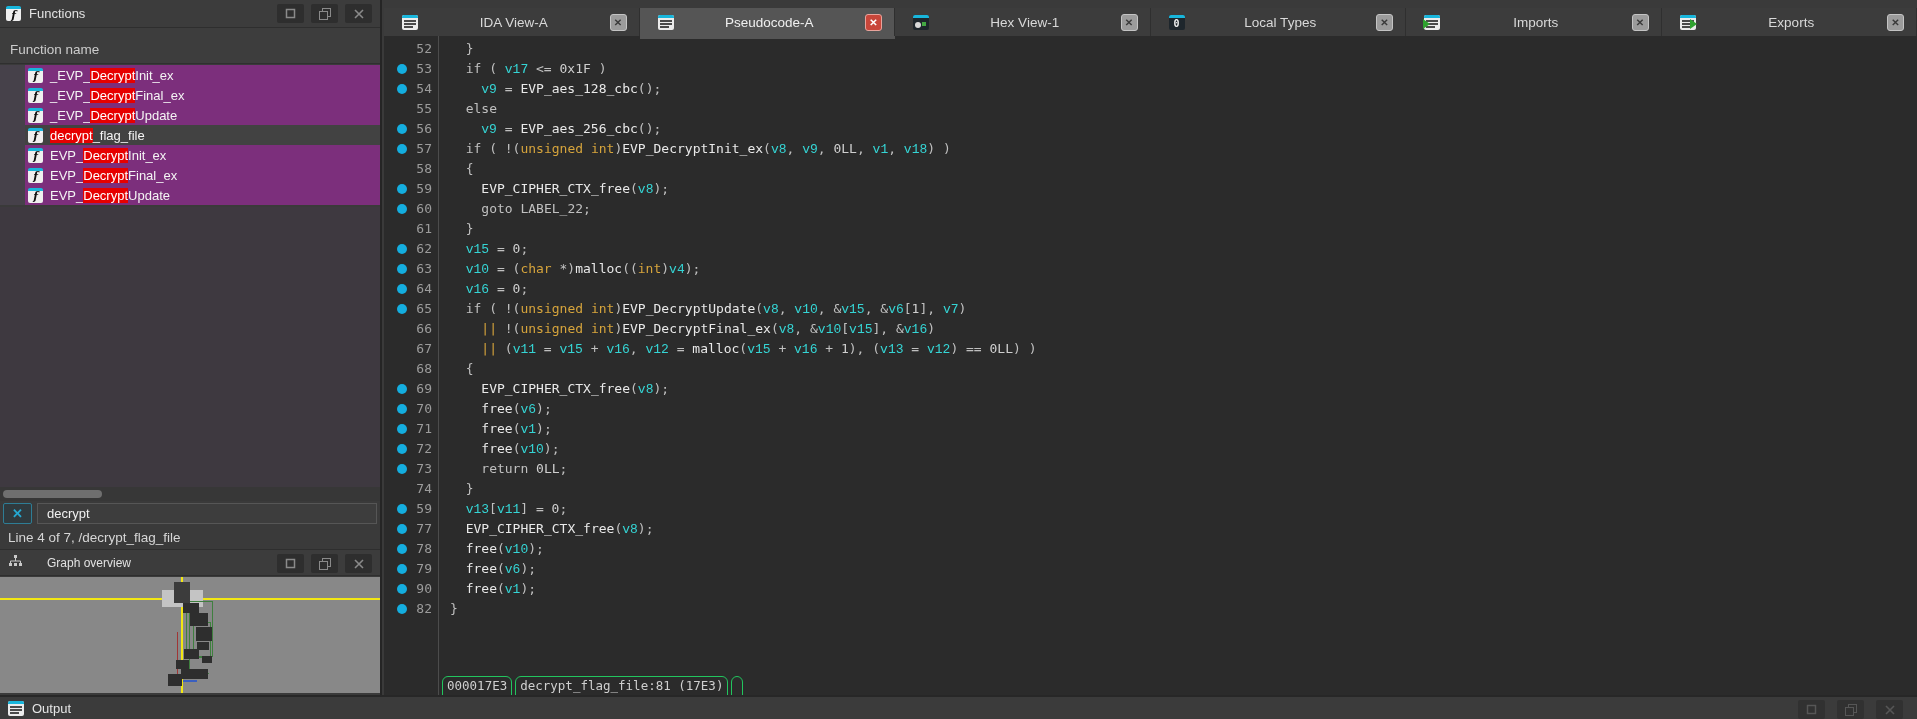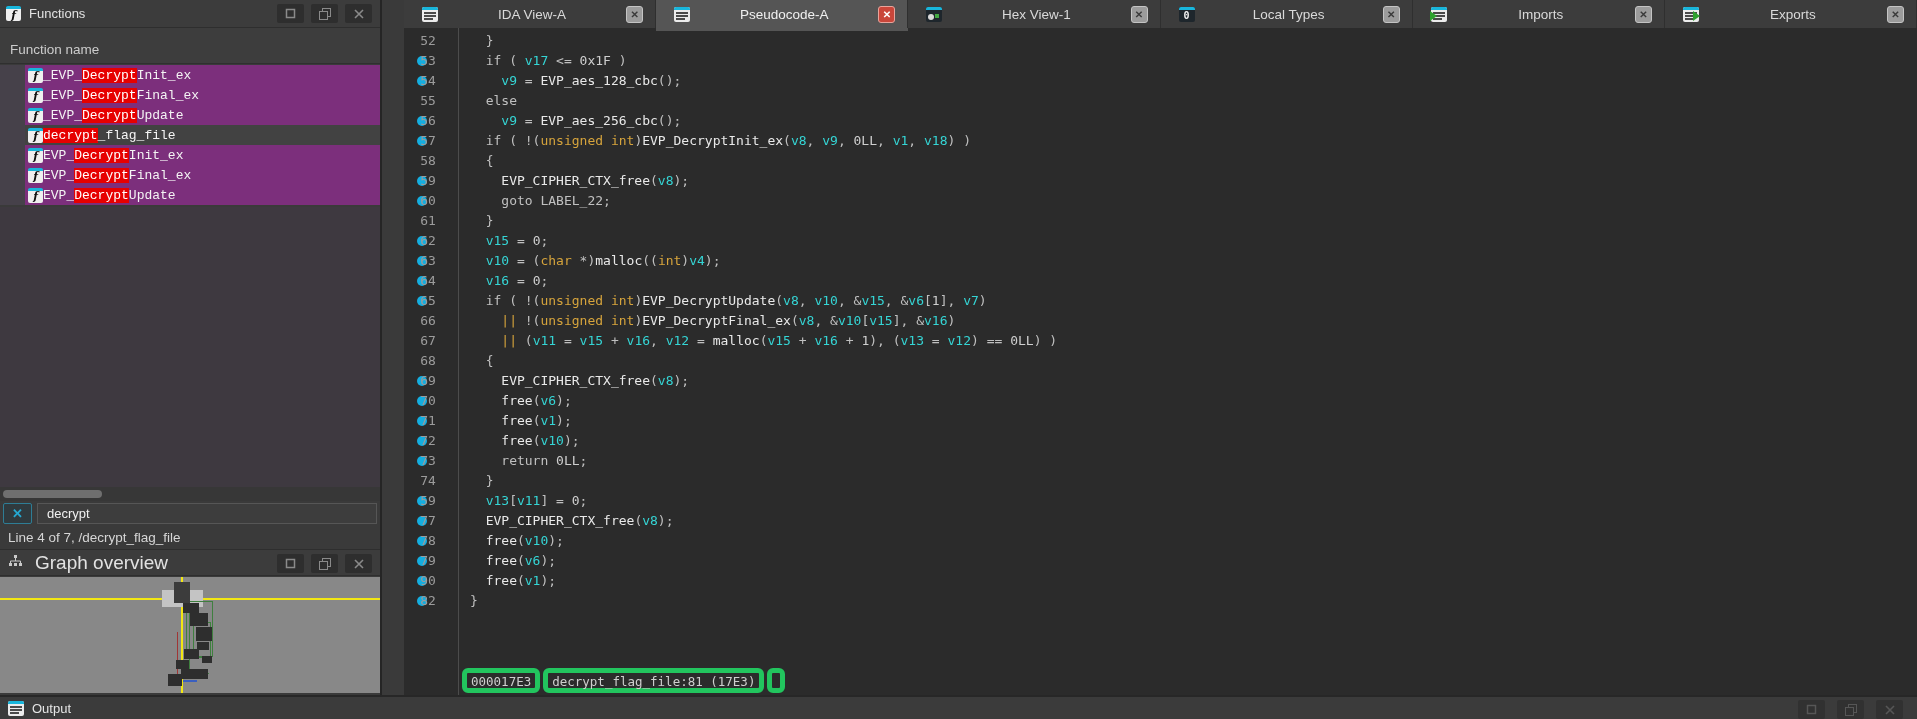--- a/index.html
+++ b/index.html
@@ -18,21 +18,21 @@
     display:flex; align-items:center; justify-content:center; color:#8a8a8a; }
   .hbtn svg { display:block; }
   .col-header { height:36px; background:#3d3d3d; border-bottom:1px solid #2f2f2f;
     color:#cccccc; font-size:13.5px; display:flex; align-items:flex-end; padding:0 0 6px 10px; }
   .func-list { position:absolute; left:0; top:65px; right:0; height:142px; }
   .func-row { height:20px; display:flex; align-items:center; position:relative; }
   .row-margin { width:25px; height:20px; background:#46414a; flex:none; }
   .row-body { flex:1; height:20px; display:flex; align-items:center; padding-left:3px; }
   .func-row.lib .row-body { background:#7c2f7c; }
   .func-row.selected .row-body { background:#424242; }
-  .fname { color:#f4f4f4; font-size:13px; white-space:pre;font-family:Liberation Mono, monospace; }
+  .fname { color:#f4f4f4; font-size:13px; margin-left:7px; white-space:pre; }
   .fmatch { background:#e60000; color:#ffffff; }
   .ficon { width:15px; height:15px; background:#efefef; border-radius:2px;
     border-top:3px solid #18b6dc; display:flex; align-items:center; justify-content:center;
     font-family:"DejaVu Serif", serif; font-style:italic; font-weight:bold; font-size:11px;
     color:#101010; flex:none; }
   .list-rest { position:absolute; left:0; top:207px; right:0; height:280px; background:#3e3940; }
   .hscroll { position:absolute; left:0; top:487px; right:0; height:14px; background:#373737; }
   .hscroll .pill { position:absolute; left:3px; top:3px; width:99px; height:8px;
     border-radius:4px; background:#6f6f6f; }
   .search-row { position:absolute; left:0; top:501px; right:0; height:25px; background:#3a3a3a;
@@ -40,33 +40,33 @@
   .clear-btn { width:29px; height:21px; border:1px solid #2e7d95; border-radius:2px;
     background:#303a3e; color:#25a9d2; font-size:13px; font-weight:bold;
     display:flex; align-items:center; justify-content:center; }
   .search-input { flex:1; height:21px; background:#3d3d3d; border:1px solid #565656;
     color:#f0f0f0; font-size:13px; padding:0 9px; font-family:"Liberation Sans",sans-serif; outline:none; }
   .result-line { position:absolute; left:0; top:526px; right:0; height:23px;
     color:#d6d6d6; font-size:13.5px; display:flex; align-items:center; padding-left:8px; }
   .ov-header { position:absolute; left:0; top:549px; right:0; height:27px; background:#3c3c3c;
     border-top:1px solid #2e2e2e; border-bottom:1px solid #2e2e2e;
     display:flex; align-items:center; padding:0 8px; position:absolute; }
-  .ov-title { color:#e2e2e2; font-size:19px; margin-left:12px; }
+  .ov-title { color:#e2e2e2; font-size:12px; margin-left:24px; }
   .ov-canvas { position:absolute; left:0; top:577px; right:0; height:116px; background:#888888; overflow:hidden; }
   .yline-h { position:absolute; left:0; right:0; top:21px; height:2px; background:#f2e713; }
   .yline-v { position:absolute; left:181px; top:0; bottom:0; width:2px; background:#f2e713; }
   .gnode { position:absolute; background:#2e2e2e; }
   .gview { position:absolute; background:#c4c4c4; }
   .gedge-g { position:absolute; background:#3f7f3f; }
   .gedge-r { position:absolute; background:#a03535; }
   .gedge-b { position:absolute; background:#3a5fbf; }
   .goutline { position:absolute; border:1px solid #3f7f3f; }
 
   
-  .main { position:absolute; left:384px; top:0; right:0; height:695px; background:#2b2b2b;margin-left:20px; }
+  .main { position:absolute; left:384px; top:8px; right:0; height:695px; background:#2b2b2b; }
   .tabbar { height:28px; background:#3c3c3c; display:flex; }
   .tab { flex:1; display:flex; align-items:center; height:28px; border-right:1px solid #2f2f2f;
     position:relative; }
   .tab.active { background:#555555; box-shadow:0 3px 0 0 #555555; z-index:2; }
   .tab .ticon { margin-left:18px; }
   .tab-label { flex:1; text-align:center; color:#d9d9d9; font-size:13.5px; }
   .tab.active .tab-label { color:#f0f0f0; }
   .tab-close { width:17px; height:17px; margin-right:12px; border-radius:3px; background:#9b9b9b;
     color:#3a3a3a; font-size:10px; font-weight:bold; display:flex; align-items:center;
     justify-content:center; border:1px solid #c4c4c4; }
@@ -91,26 +91,26 @@
   .ticon .garr-r { position:absolute; right:-1px; top:4px; width:0; height:0;
     border-left:7px solid #2fa12f; border-top:5px solid transparent; border-bottom:5px solid transparent; }
 
   
   .code-area { position:absolute; left:0; top:28px; right:0; bottom:0; background:#2b2b2b;
     padding-top:3px; font-family:"DejaVu Sans Mono", monospace; font-size:13px; }
   .gutter-sep { position:absolute; left:54px; top:0; bottom:0; width:1px; background:#4c4c4c; }
   .code-line { height:20px; line-height:20px; position:relative; white-space:pre; }
   .bp-dot { position:absolute; left:13px; top:5px; width:10px; height:10px; border-radius:50%;
     background:#14aee0; }
-  .lnum { position:absolute; left:0; width:48px; text-align:center; color:#9c9c9c; }
+  .lnum { position:absolute; left:0; width:48px; text-align:right; color:#9c9c9c; }
   .ltext { position:absolute; left:66px; }
-  .sp { color:#c0c0c0; } .sv { color:#35d5d5; } .st { color:#d6a43c; }
+  .sp { color:#c0c0c0; } .sv { color:#35d5d5;font-family:Liberation Mono, monospace; } .st { color:#d6a43c; }
   .sf { color:#e9e9e9; } .sc { color:#cfcfcf; } .so { color:#d6a43c; }
   .status-row { position:absolute; left:58px; top:640px; display:flex; gap:3px; }
-  .sbox { border:5px solid #22c55e; border-radius:6px; height:25px; line-height:17px;
+  .sbox { border:1px solid #22c55e; border-radius:6px; height:25px; line-height:17px;
     padding:0 4px; color:#cfcfcf; font-size:12.5px; background:#2b2b2b; }
   .sbox.empty { width:12px; }
 
   
   .output-bar { position:absolute; left:0; bottom:0; width:1917px; height:24px; background:#3b3b3b;
     border-top:2px solid #272727; display:flex; align-items:center; padding:0 8px; }
   .output-title { color:#e5e5e5; font-size:13px; margin-left:8px; }
   .out-btns { position:absolute; right:14px; top:3px; display:flex; gap:12px; }
   .out-btns .hbtn { background:#313131; color:#565656; }
 </style>

